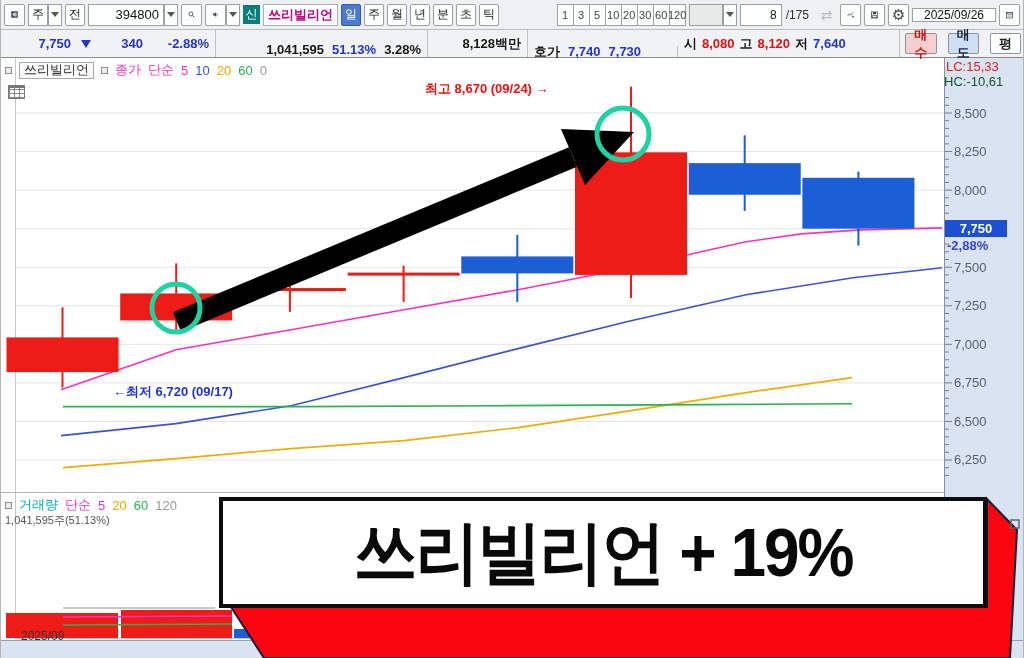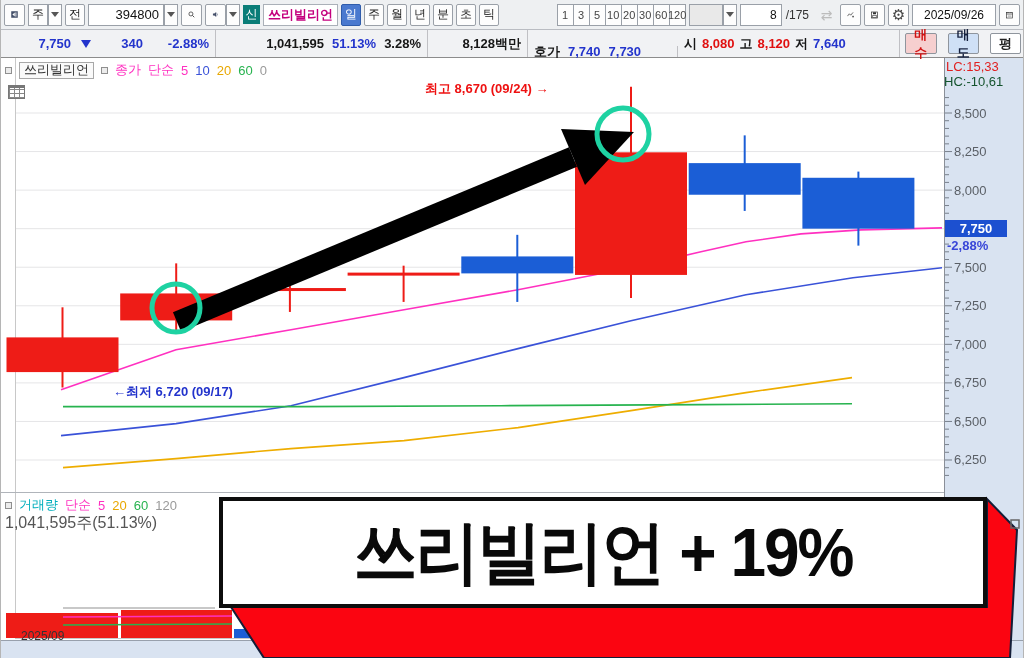--- a/index.html
+++ b/index.html
@@ -14,21 +14,21 @@
   .caret{width:0;height:0;border-left:4px solid transparent;border-right:4px solid transparent;border-top:5px solid #555;display:inline-block;}
   .combo{display:flex;align-items:center;}
   .combo .tbtn{border-radius:0;}
   .code-input{width:76px;height:22px;border:1px solid #9aa0a8;font-size:13px;padding:0 4px;color:#111;background:#fff;text-align:right;}
   .badge-new{width:17px;height:19px;background:#0a7d78;color:#fff;font-size:12px;display:flex;align-items:center;justify-content:center;}
   .name-box{height:22px;min-width:70px;background:#fff;border:1px solid #aab0b8;color:#c4007e;font-size:13px;font-weight:bold;display:flex;align-items:center;padding:0 4px;}
   .mingroup{display:flex;}
   .mingroup .tbtn{min-width:17px;width:17px;padding:0;margin-left:-1px;font-size:11px;color:#444;border-radius:0;}
   .count-input{width:42px;height:22px;border:1px solid #9aa0a8;font-size:12px;text-align:right;padding:0 4px;background:#fff;color:#111;}
   .slash{font-size:12px;color:#333;margin:0 4px 0 1px;}
-  .date-input{width:84px;height:22px;border:1px solid #9aa0a8;font-size:12px;text-align:center;background:#fff;color:#111;}
+  .date-input{width:84px;height:14px;border:1px solid #9aa0a8;font-size:12px;text-align:center;background:#fff;color:#111;}
   .iconbtn{width:21px;height:22px;background:#fdfdfd;border:1px solid #9aa0a8;border-radius:2px;display:flex;align-items:center;justify-content:center;cursor:pointer;}
   .iconbtn.flat{border-color:transparent;background:transparent;}
   .gear-glyph{font-size:15px;color:#444;line-height:1;}
   .swap-glyph{font-size:14px;color:#bcbcbc;line-height:1;}
   
   .quotebar{position:relative;z-index:5;height:28px;background:#f1f2f4;border-bottom:1px solid #8c8c8c;display:flex;align-items:stretch;font-size:13px;font-weight:bold;}
   .qcell{display:flex;align-items:center;border-right:1px solid #c0c0c4;padding:0 6px;gap:8px;}
   .num{text-align:right;display:inline-block;}
   .blue{color:#2334cc;} .red{color:#e01010;} .blk{color:#161616;}
   .dn-tri{width:0;height:0;border-left:5px solid transparent;border-right:5px solid transparent;border-top:8px solid #2334cc;display:inline-block;margin:0 2px;}
@@ -44,21 +44,21 @@
   .sqb{width:7px;height:7px;border:1px solid #8f8f8f;background:#ececec;display:inline-block;}
   .chip{border:1px solid #a8a8a8;background:#fafafa;color:#333;padding:0 4px;height:17px;display:flex;align-items:center;}
   .c-mag{color:#ff30c0;} .c-blu{color:#3a52d8;} .c-org{color:#e8a700;} .c-grn{color:#27b34f;} .c-gry{color:#9a9a9a;} .c-cyn{color:#00aebc;}
   .grid-icon{width:17px;height:14px;border:1px solid #777;border-top:3px solid #777;background-color:#fff;background-image:repeating-linear-gradient(90deg,#888 0 1px,transparent 1px 5px),repeating-linear-gradient(0deg,#888 0 1px,transparent 1px 4px);cursor:pointer;}
   .anno-high{color:#ee1111;font-size:13px;font-weight:bold;}
   .anno-low{color:#2233cc;font-size:13px;font-weight:bold;}
   .lcline{color:#e02020;font-size:13px;line-height:15px;}
   .hcline{color:#14532d;font-size:13px;line-height:15px;}
   .pricetag{left:944px;top:220px;width:62px;height:17px;background:#1c50d0;color:#fff;font-size:13px;font-weight:bold;display:flex;align-items:center;justify-content:center;}
   .pricepct{left:946px;top:238px;color:#3947d8;font-size:13px;font-weight:bold;}
-  .vleg2{font-size:16px;color:#555;}
+  .vleg2{font-size:11px;color:#555;}
   .datelab{font-size:12px;color:#333;}
   
   .banner-box{position:absolute;z-index:7;left:218px;top:497px;width:768px;height:111px;background:#fff;border:4px solid #0d0d0d;display:flex;align-items:center;justify-content:center;}
   .banner-text{font-size:64px;font-weight:900;color:#090909;letter-spacing:-2px;transform:scaleY(1.08);}
 </style>
 </head>
 <body>
 
 <div class="app">
 
@@ -165,21 +165,21 @@
     </div>
   </div>
 
   <div class="quotebar">
     <div class="qcell" style="width:215px;justify-content:flex-end;">
       <span class="blue num">7,750</span>
         <span class="dn-tri"></span>
       <span class="blue num" style="width:42px;">340</span>
       <span class="blue num" style="width:58px;">-2.88%</span>
     </div>
-    <div class="qcell" style="width:212px;justify-content:flex-end;">
+    <div class="qcell" style="width:212px;justify-content:flex-end;align-items:flex-end;">
       <span class="blk num">1,041,595</span>
       <span class="blue num">51.13%</span>
       <span class="blk num">3.28%</span>
     </div>
     <div class="qcell" style="width:100px;justify-content:flex-end;">
       <span class="blk num">8,128백만</span>
     </div>
     <div class="qcell" style="width:150px;margin-top:16px;">
       <span class="blk">호가</span>
       <span class="blue num">7,740</span>

